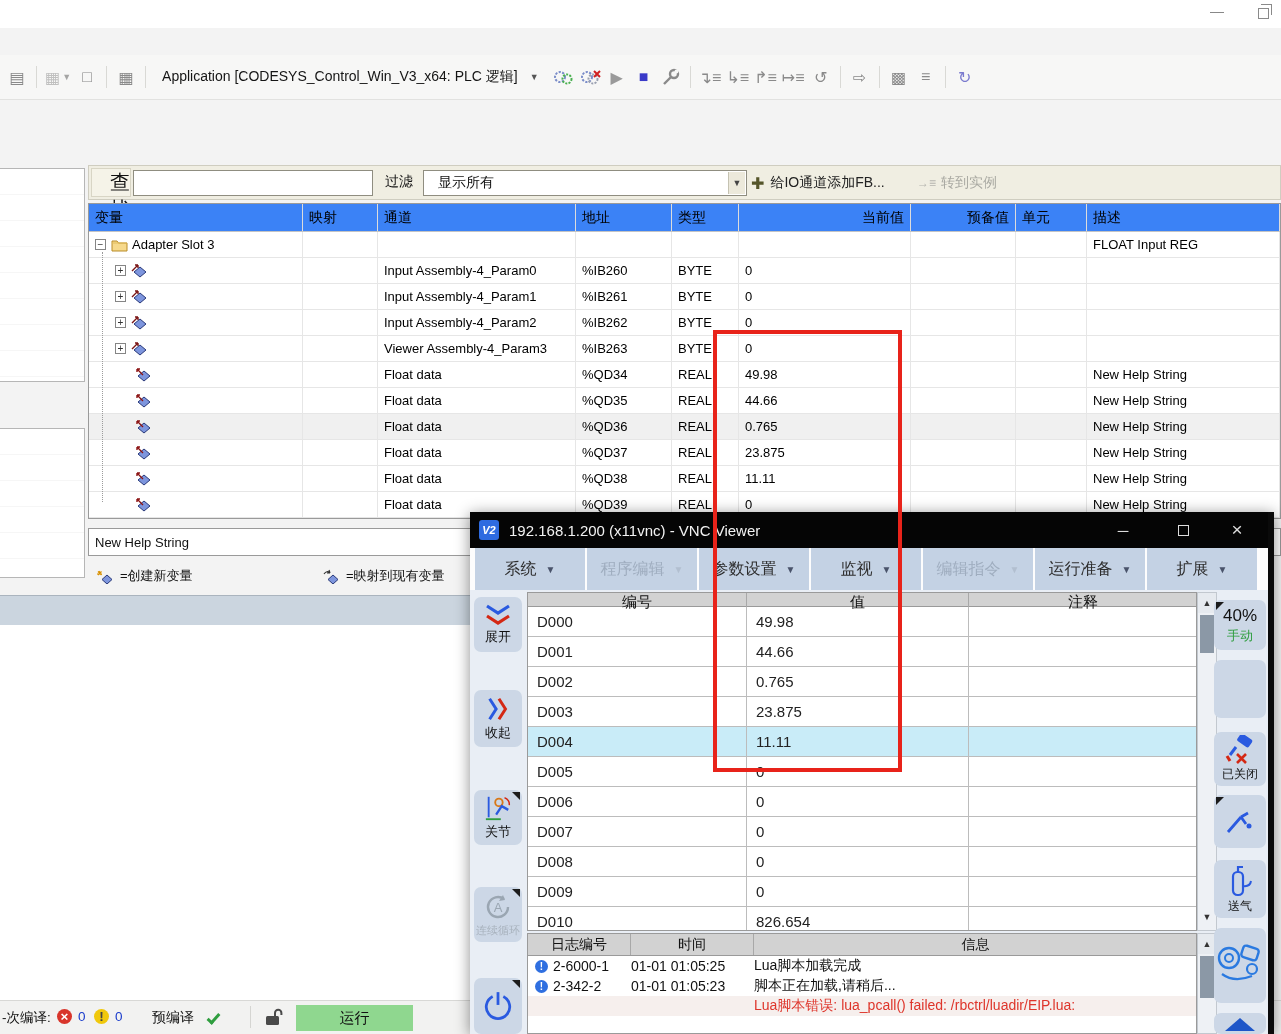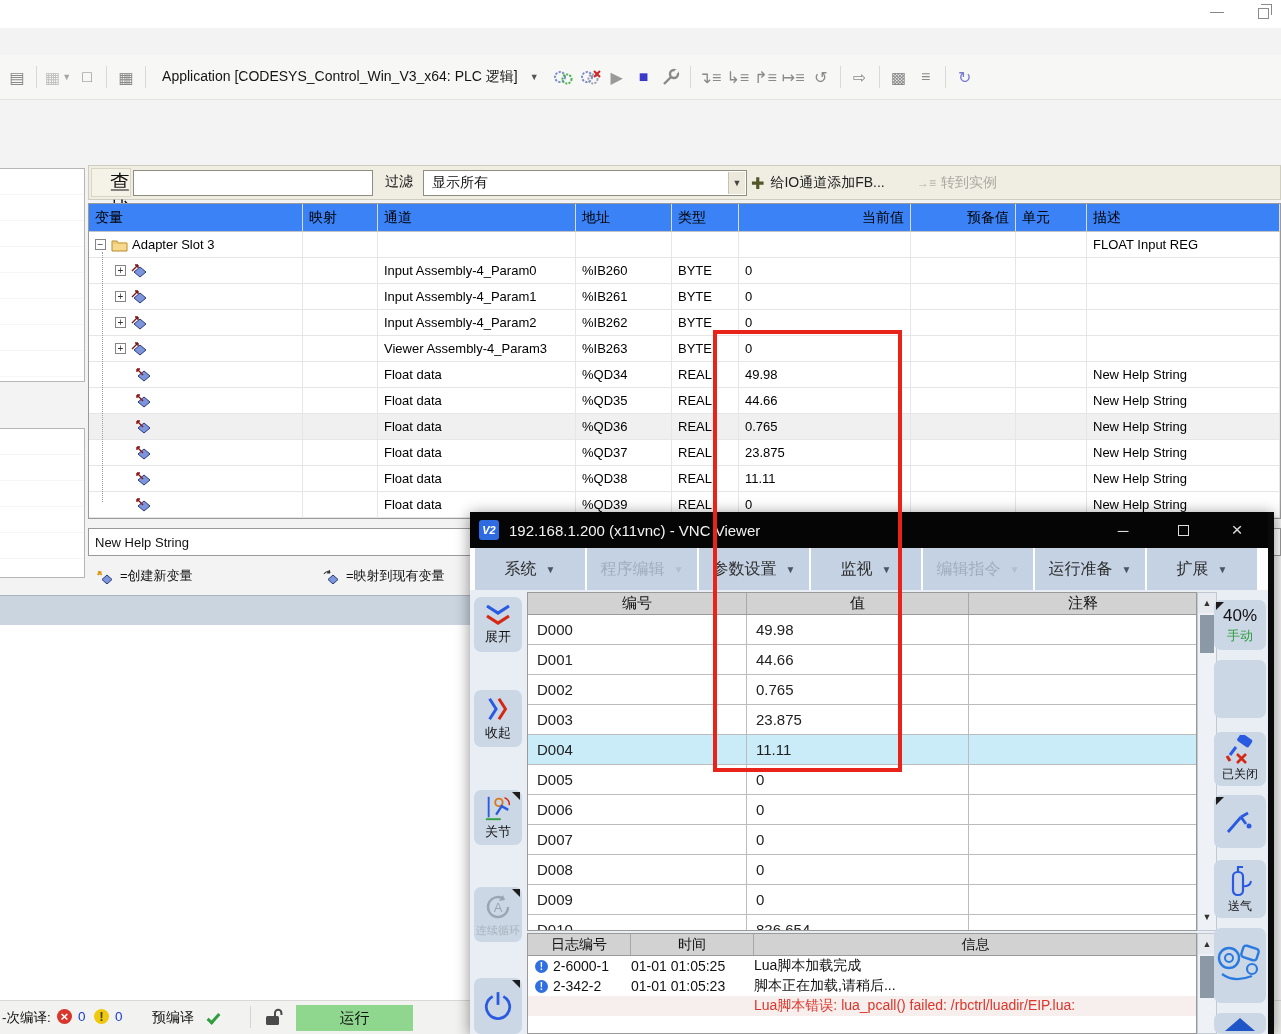--- a/index.html
+++ b/index.html
@@ -26,21 +26,21 @@
 #lp2{left:-20px;top:428px;width:105px;height:150px}
 #lband{left:0;top:595px;width:470px;height:30px;background:#cbd5df;border-top:1px solid #aab4be}
 #lwhite{left:0;top:625px;width:470px;height:375px;background:#fff}
 
 #main{left:88px;top:165px;width:1193px;height:432px;z-index:1}
 #findbar{position:absolute;left:0;top:0;width:1193px;height:35px;background:#f0eee2;border:1px solid #cfcdc0}
 .fb-label{position:absolute;top:7px;font-size:14px;color:#111}
 #fb-find-tile{position:absolute;left:2px;top:2px;width:40px;height:29px;background:#f5f3e8;border:1px solid #d8d5c5;font-size:20px;text-align:right;line-height:27px}
 #fb-input{position:absolute;left:44px;top:4px;width:240px;height:26px;border:1px solid #8f8d80;background:#fff;font-size:13px;padding:0 4px;outline:none}
 #fb-filter{left:296px}
-#fb-select{position:absolute;left:334px;top:4px;width:324px;height:26px;background:#fff;border:1px solid #8f8d80;font-size:14px;display:flex;align-items:center;padding-left:8px}
+#fb-select{position:absolute;left:334px;top:4px;width:324px;height:26px;background:#fff;border:1px solid #8f8d80;font-size:14px;display:flex;align-items:center;padding-left:14px}
 #fb-select .dd{position:absolute;right:1px;top:1px;width:17px;height:22px;background:#ece9db;border-left:1px solid #c5c2b2;font-size:9px;color:#444;display:flex;align-items:center;justify-content:center}
 #fb-addfb{position:absolute;left:662px;top:4px;height:26px;display:flex;align-items:center;gap:6px;font-size:14px;color:#222}
 #fb-addfb .plus{font-weight:bold;font-size:16px;color:#55552a}
 #fb-goto{position:absolute;left:828px;top:4px;height:26px;display:flex;align-items:center;gap:5px;font-size:14px;color:#a9a9a2}
 #fb-goto .gico{font-size:12px;color:#b5b5ae}
 #cds-table{position:absolute;left:0;top:38px;width:1193px;height:316px;border:1px solid #9a9a9a;background:#3b82f6;overflow:hidden}
 .cds-head,.cds-row{display:grid;grid-template-columns:214px 75px 198px 96px 67px 172px 105px 71px 1fr}
 .cds-head{height:28px;border-bottom:1px solid #c4c4c4}
 .hcell{font-size:14px;display:flex;align-items:center;padding:0 6px;border-right:1px solid #dcdcdc;color:#000;white-space:nowrap}
 .hcell.r{justify-content:flex-end}
@@ -83,21 +83,21 @@
 #vnc-content{position:absolute;left:0;top:78px;width:798px;height:444px;background:#e9eef5;overflow:hidden}
 #vnc-edge{position:absolute;left:798px;top:0;width:6px;height:522px;background:#0a0a0a}
 
 .lbtn{position:absolute;left:4px;width:48px;background:#ccd7e6;border-radius:7px;display:flex;flex-direction:column;align-items:center;justify-content:center;gap:1px;font-size:13px;color:#111;overflow:visible}
 .lbtn .blab{white-space:nowrap}
 .lbtn.dis{color:#a8b2bd}
 .corner{position:absolute;right:2px;top:2px;width:0;height:0;border-left:8px solid transparent;border-top:8px solid #1c1c1c}
 .cornerL{position:absolute;left:2px;top:2px;width:0;height:0;border-right:8px solid transparent;border-top:8px solid #1c1c1c}
 
 #dtable{position:absolute;left:57px;top:2px;width:670px;height:339px;border:1px solid #9a9a9a;background:#fff;overflow:hidden}
-.dhead{display:grid;grid-template-columns:219px 222px 229px;height:22px;background:#d2d2d2;border-bottom:1px solid #9a9a9a}
+.dhead{display:grid;grid-template-columns:219px 222px 229px;height:14px;background:#d2d2d2;border-bottom:1px solid #9a9a9a}
 .dhcell{display:flex;align-items:center;justify-content:center;font-size:15px;border-right:1px solid #a8a8a8;color:#111}
 .vnc-row{display:grid;grid-template-columns:219px 222px 229px;height:30px;border-bottom:1px solid #bcbcbc;background:#fff}
 .vnc-row.sel{background:#c9ecf8}
 .vcell{display:flex;align-items:center;padding-left:9px;font-size:15px;color:#222;border-right:1px solid #bcbcbc;white-space:nowrap}
 
 .vscroll{position:absolute;width:20px;background:#eef1f5;border:1px solid #c2c8cf}
 #dscroll{left:727px;top:2px;height:339px}
 #lscroll{left:727px;top:343px;height:101px}
 .sc-btn{position:absolute;left:0;width:18px;height:20px;display:flex;align-items:center;justify-content:center;font-size:9px;color:#333;background:#e6eaef}
 .sc-thumb{position:absolute;left:2px;width:14px;background:#8b98a6}

